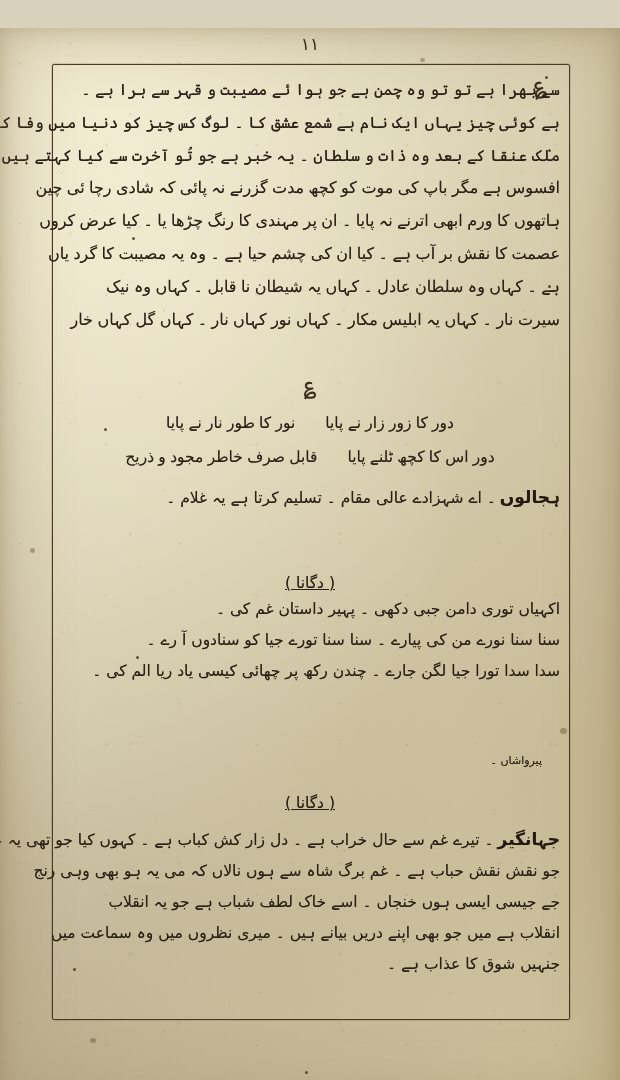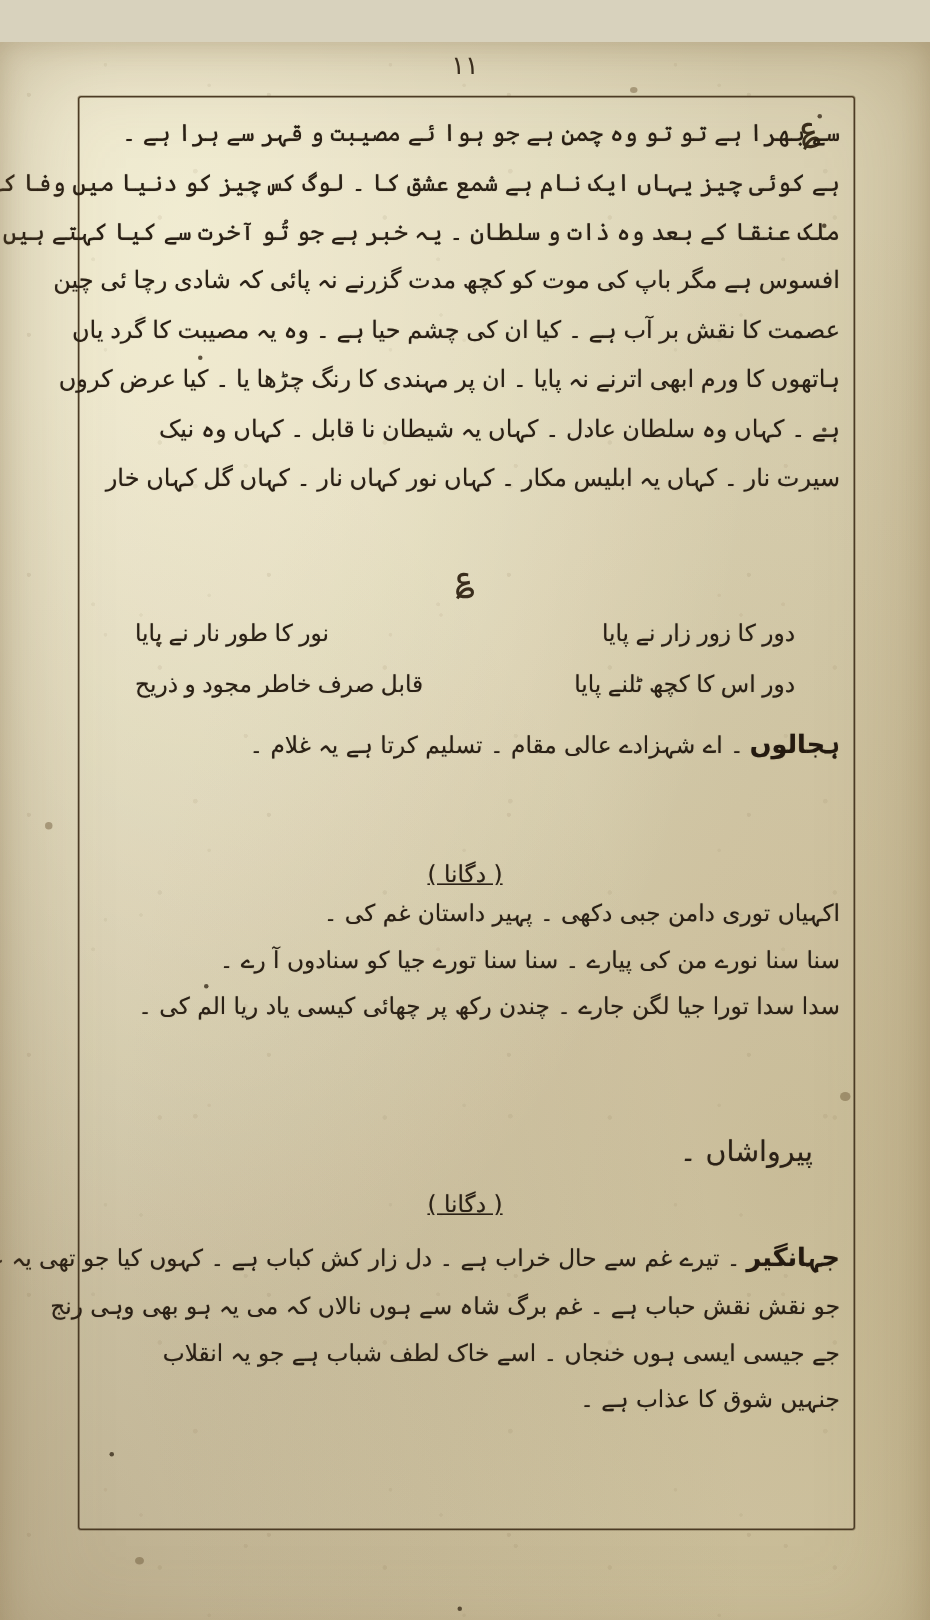--- a/index.html
+++ b/index.html
@@ -112,21 +112,21 @@
     transform: rotate(-8deg);
   }
   #orn-top  { right: 74px;  top: 44px; }
   #orn-mid  { left: 0; right: 0; text-align: center; top: 344px; transform: none; }
 
   
   #sec-couplet { left: 90px; right: 90px; top: 378px; }
   #sec-couplet .couplet-row {
     display: flex;
     flex-direction: row-reverse;
-    justify-content: space-between;
+    justify-content: center;
     gap: 30px;
     line-height: 2.2;
     font-size: 15.5px;
   }
   #sec-couplet .hemistich { white-space: nowrap; }
 
   
   .speech {
     position: absolute;
     right: 60px;
@@ -157,21 +157,21 @@
     text-decoration: underline;
   }
   #stage-1 { top: 540px; }
   #stage-2 { top: 760px; }
 
   
   .attrib {
     position: absolute;
     direction: rtl;
     text-align: center;
-    font-size: 19px;
+    font-size: 11px;
     color: #2b2116;
   }
   #attrib-1 { right: 78px; top: 722px; }
 
   
   .dot {
     position: absolute;
     width: 3px; height: 3px;
     border-radius: 50%;
     background: #3b2e1d;
@@ -195,22 +195,22 @@
 
   <div class="frame"></div>
 
   <div class="ornament" id="orn-top">؏</div>
 
   <div class="block urdu" id="sec-top">
     <div class="line">سے بھرا ہے تو تو وہ چمن ہے جو ہوا ئے مصیبت و قہر سے ہرا ہے ۔</div>
     <div class="line">ہے کوئی چیز یہاں ایک نام ہے شمع عشق کا ۔ لوگ کس چیز کو دنیا میں وفا کہتے ہیں</div>
     <div class="line">ملک عنقا کے بعد وہ ذات و سلطان ۔ یہ خبر ہے جو تُو آخرت سے کیا کہتے ہیں</div>
     <div class="line">افسوس ہے مگر باپ کی موت کو کچھ مدت گزرنے نہ پائی کہ شادی رچا ئی چین</div>
+    <div class="line">ہاتھوں کا ورم ابھی اترنے نہ پایا ۔ ان پر مہندی کا رنگ چڑھا یا ۔ کیا عرض کروں</div>
     <div class="line">عصمت کا نقش بر آب ہے ۔ کیا ان کی چشم حیا ہے ۔ وہ یہ مصیبت کا گرد یاں</div>
-    <div class="line">ہاتھوں کا ورم ابھی اترنے نہ پایا ۔ ان پر مہندی کا رنگ چڑھا یا ۔ کیا عرض کروں</div>
     <div class="line">ہے ۔ کہاں وہ سلطان عادل ۔ کہاں یہ شیطان نا قابل ۔ کہاں وہ نیک</div>
     <div class="line">سیرت نار ۔ کہاں یہ ابلیس مکار ۔ کہاں نور کہاں نار ۔ کہاں گل کہاں خار</div>
   </div>
 
   <div class="ornament" id="orn-mid">؏</div>
 
   <div class="block urdu" id="sec-couplet">
     <div class="couplet-row">
       <span class="hemistich">نور کا طور نار نے پایا</span>
       <span class="hemistich">دور کا زور زار نے پایا</span>
@@ -238,20 +238,21 @@
   <div class="attrib urdu" id="attrib-1">پیرواشاں ۔</div>
 
   <div class="stage-dir urdu" id="stage-2">( دگانا )</div>
 
   <div class="speech urdu" id="sec-dialog3">
     <div class="line">
       <span class="speaker">جہانگیر</span><span>۔ تیرے غم سے حال خراب ہے ۔ دل زار کش کباب ہے ۔ کہوں کیا جو تھی یہ عذاب</span>
     </div>
     <div class="line">جو نقش نقش حباب ہے ۔ غم برگ شاہ سے ہوں نالاں کہ می یہ ہو بھی وہی رنج</div>
     <div class="line">جے جیسی ایسی ہوں خنجاں ۔ اسے خاک لطف شباب ہے جو یہ انقلاب</div>
+    <div class="line">انقلاب ہے میں جو بھی اپنے دریں بیانے ہیں ۔ میری نظروں میں وہ سماعت میں</div>
     <div class="line">جنہیں شوق کا عذاب ہے ۔</div>
   </div>
 
   <div class="dot" style="left:545px; top:48px;"></div>
   <div class="dot" style="left:548px; top:121px;"></div>
   <div class="dot" style="left:132px; top:209px;"></div>
   <div class="dot" style="left:548px; top:257px;"></div>
   <div class="dot" style="left:104px; top:400px;"></div>
   <div class="dot" style="left:136px; top:628px;"></div>
   <div class="dot" style="left:73px;  top:940px;"></div>

